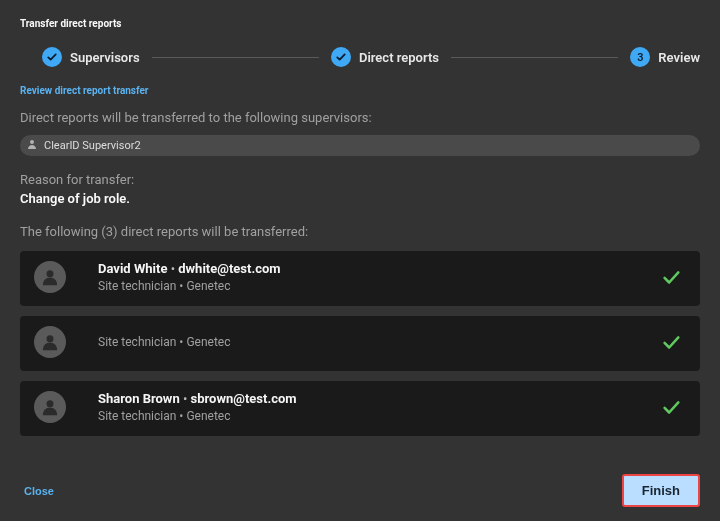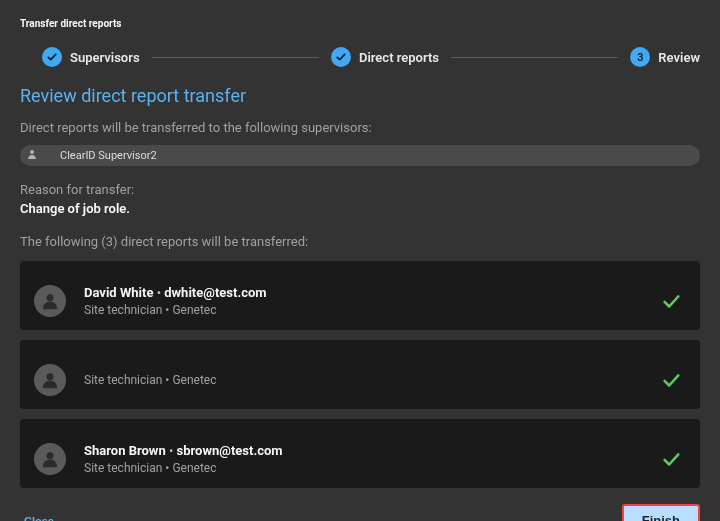--- a/index.html
+++ b/index.html
@@ -71,52 +71,52 @@
   .step-label { font-weight: 600; color: #e8e8e8; }
   .step-line {
     flex: 1;
     height: 1px;
     background: var(--step-line);
     margin: 0 12px;
   }
   
   .section-heading {
     color: var(--accent-light);
-    font-size: 18px;
-    font-weight: 400;
+    font-size: 10px;
+    font-weight: 700;
     margin-bottom: 14px;
   }
   .info-text {
     color: var(--text-dim);
     margin-bottom: 10px;
   }
   .chip {
     display: inline-flex;
     align-items: center;
-    gap: 22px;
+    gap: 6px;
     background: var(--chip-bg);
     border-radius: 11px;
     padding: 3px 10px 3px 6px;
     font-size: 11px;
     color: #ddd;
     margin-bottom: 16px;
   }
   .chip svg { width: 12px; height: 12px; opacity: .8; }
   .reason-label { color: var(--text-dim); margin-bottom: 4px; }
   .reason-value { color: #fafafa; font-weight: 600; margin-bottom: 18px; }
   .list-intro { color: var(--text-dim); margin-bottom: 12px; }
   
   .cards { display: flex; flex-direction: column; gap: 10px; }
   .card {
     background: var(--bg-card);
     border-radius: 4px;
-    padding: 24px 18px 13px 14px;
-    display: flex;
-    align-items: center;
-    gap: 18px;
+    padding: 10px 18px 13px 14px;
+    display: flex;
+    align-items: center;
+    gap: 32px;
   }
   .avatar {
     width: 32px;
     height: 32px;
     border-radius: 50%;
     background: var(--avatar-bg);
     display: flex;
     align-items: center;
     justify-content: center;
     flex-shrink: 0;

